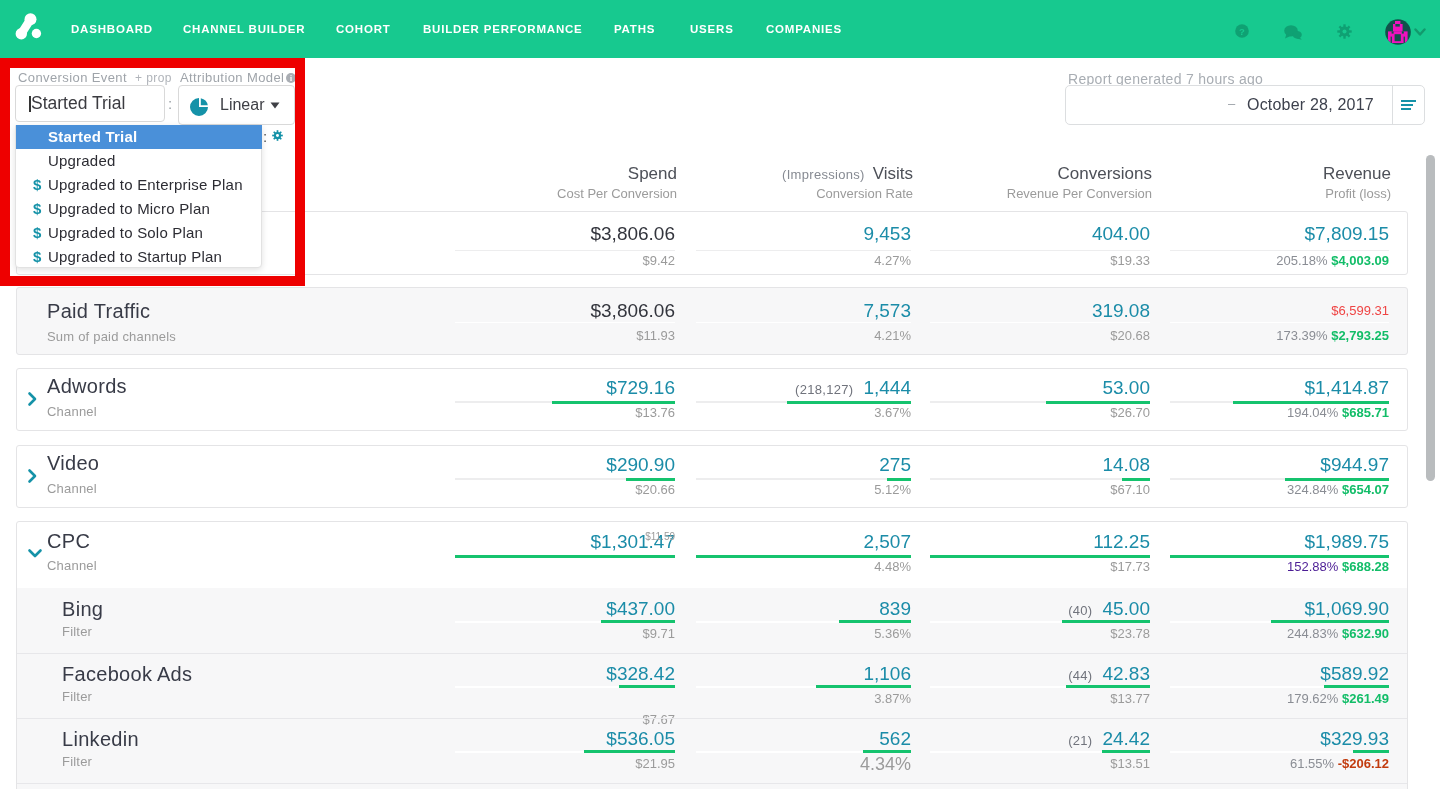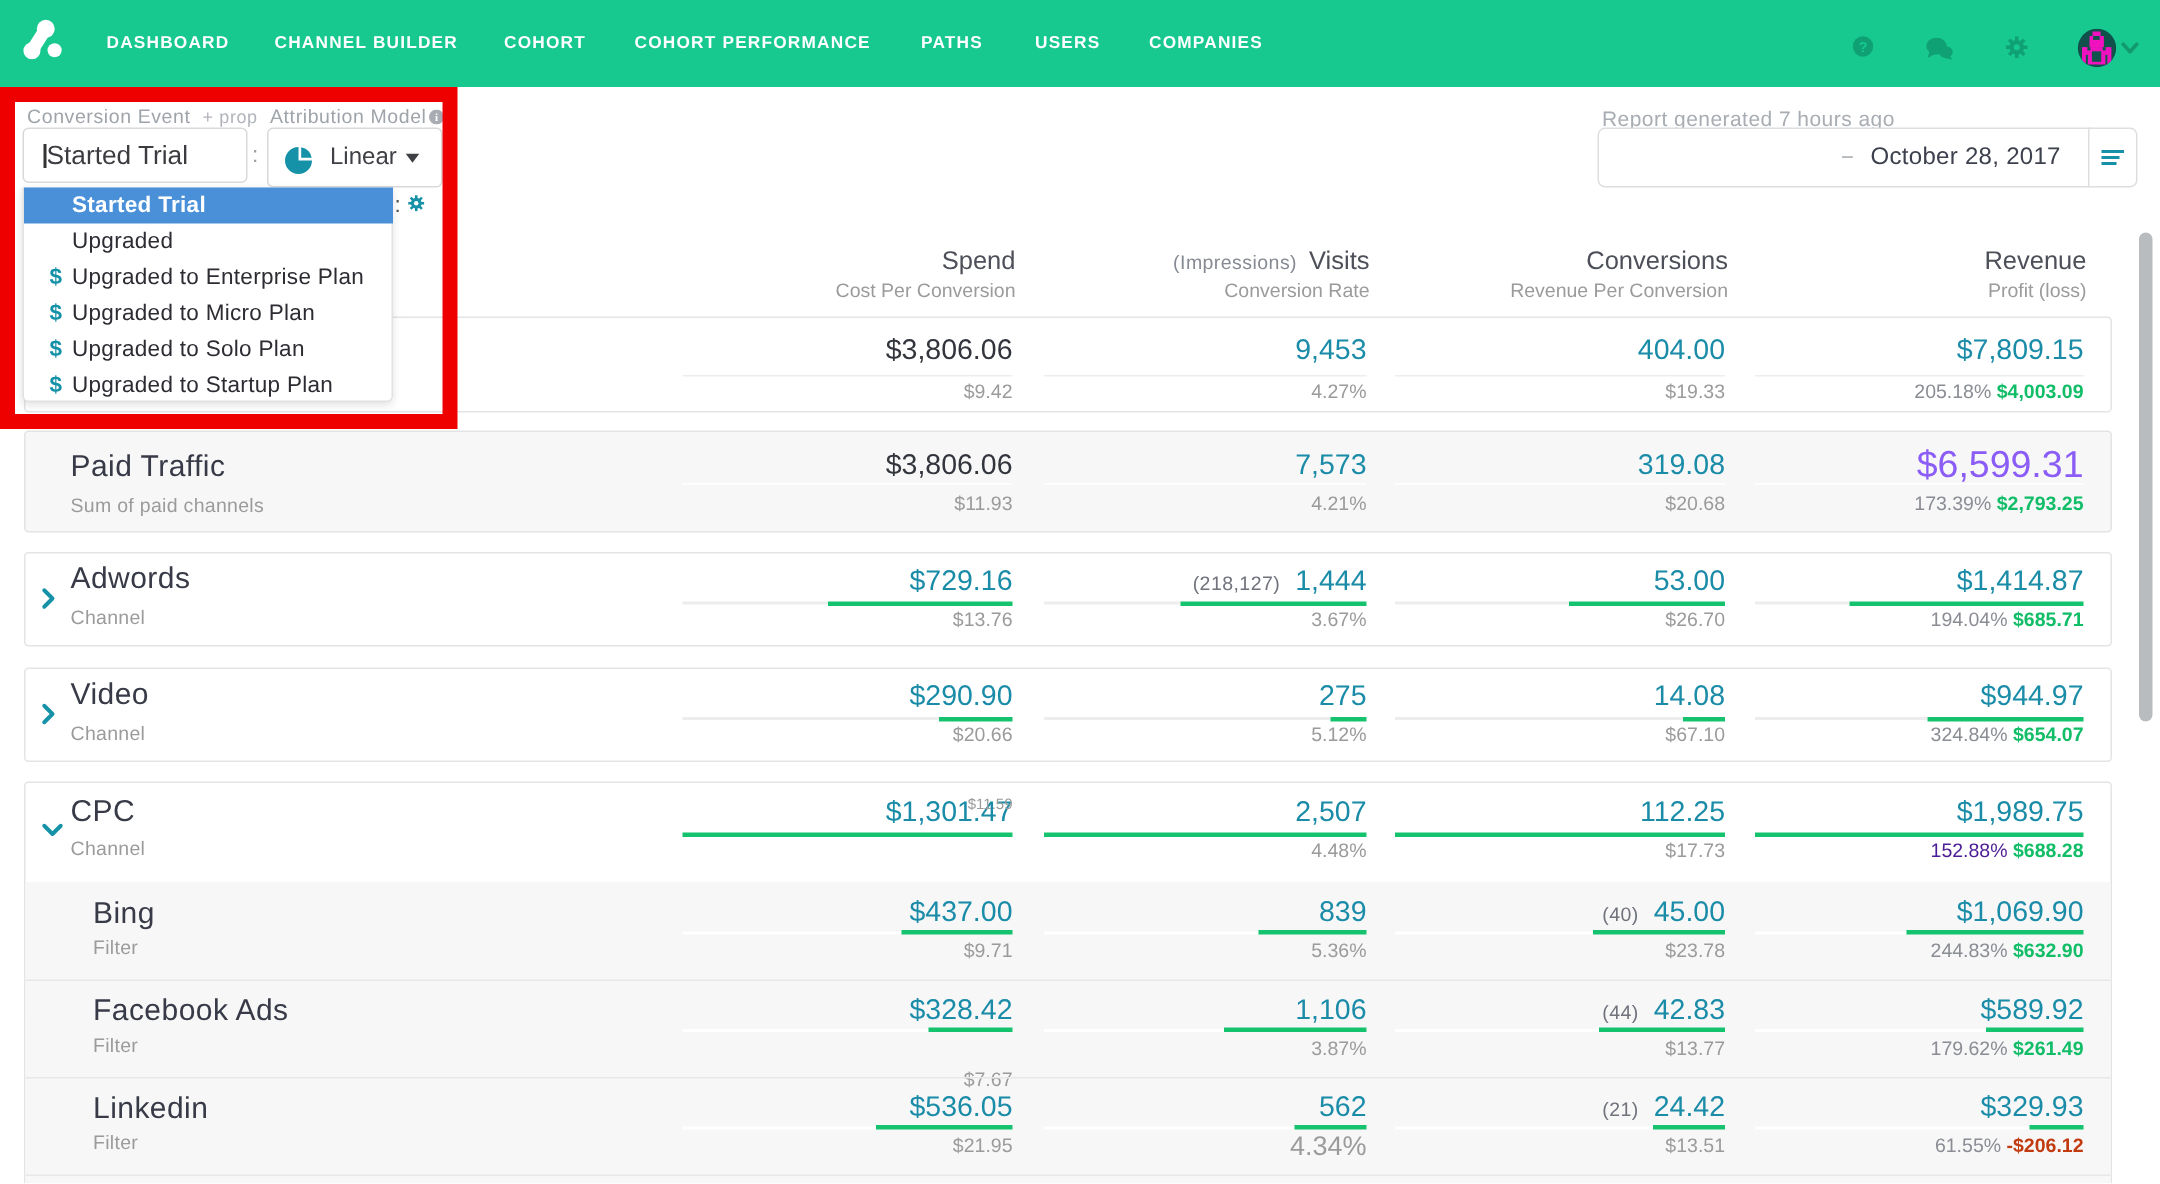--- a/index.html
+++ b/index.html
@@ -6,21 +6,21 @@
 <g fill="#fff">
         <line x1="18.5" y1="10.2" x2="9.3" y2="24.8" stroke="#fff" stroke-width="8.5" stroke-linecap="round"></line>
 <circle cx="18.5" cy="10.2" r="6"></circle>
         <circle cx="9.3" cy="24.8" r="5.7"></circle>
         <circle cx="24.4" cy="24.5" r="4.7"></circle>
       </g>
     </svg>
     <div class="abs" style="left:71px;top:22px;height:15px;line-height:15px;font-size:11.5px;font-weight:bold;letter-spacing:0.8px;color:#fff;">DASHBOARD</div>
     <div class="abs" style="left:183px;top:22px;height:15px;line-height:15px;font-size:11.5px;font-weight:bold;letter-spacing:0.8px;color:#fff;">CHANNEL BUILDER</div>
     <div class="abs" style="left:336px;top:22px;height:15px;line-height:15px;font-size:11.5px;font-weight:bold;letter-spacing:0.8px;color:#fff;">COHORT</div>
-    <div class="abs" style="left:423px;top:22px;height:15px;line-height:15px;font-size:11.5px;font-weight:bold;letter-spacing:0.8px;color:#fff;">COHORT PERFORMANCE</div>
+    <div class="abs" style="left:423px;top:22px;height:15px;line-height:15px;font-size:11.5px;font-weight:bold;letter-spacing:0.8px;color:#fff;">BUILDER PERFORMANCE</div>
     <div class="abs" style="left:614px;top:22px;height:15px;line-height:15px;font-size:11.5px;font-weight:bold;letter-spacing:0.8px;color:#fff;">PATHS</div>
     <div class="abs" style="left:690px;top:22px;height:15px;line-height:15px;font-size:11.5px;font-weight:bold;letter-spacing:0.8px;color:#fff;">USERS</div>
     <div class="abs" style="left:766px;top:22px;height:15px;line-height:15px;font-size:11.5px;font-weight:bold;letter-spacing:0.8px;color:#fff;">COMPANIES</div>
     <svg class="abs" style="left:1235px;top:24px;" width="14" height="14" viewBox="0 0 14 14">
       <circle cx="7" cy="7" r="6.8" fill="#0fa173"></circle>
       <text x="7" y="10.8" font-size="9.5" font-weight="bold" text-anchor="middle" fill="#17c98f" font-family="Liberation Sans">?</text>
     </svg>
     <svg class="abs" style="left:1284px;top:25px;" width="18" height="15" viewBox="0 0 18 15">
 <g fill="#0fa173">
         <ellipse cx="7" cy="5.8" rx="6.8" ry="5.6"></ellipse>
@@ -133,21 +133,21 @@
     <div class="abs" style="left:47px;top:329px;height:16px;line-height:16px;font-size:13px;color:#9b9b9b;letter-spacing:.2px;">Sum of paid channels</div>
     <div style="position:absolute;right:765px;top:299px;height:23px;line-height:23px;font-size:19px;font-weight:500;color:#33353d;white-space:nowrap;">$3,806.06</div>
     <div style="position:absolute;left:455px;top:322px;width:220px;height:1px;background:#ffffff;"></div>
     <div style="position:absolute;right:765px;top:328px;height:16px;line-height:16px;font-size:13px;white-space:nowrap;"><span style="color:#9b9b9b;">$11.93</span></div>
     <div style="position:absolute;right:529px;top:299px;height:23px;line-height:23px;font-size:19px;font-weight:500;color:#1b8ca8;white-space:nowrap;">7,573</div>
     <div style="position:absolute;left:696px;top:322px;width:215px;height:1px;background:#ffffff;"></div>
     <div style="position:absolute;right:529px;top:328px;height:16px;line-height:16px;font-size:13px;white-space:nowrap;"><span style="color:#9b9b9b;">4.21%</span></div>
     <div style="position:absolute;right:290px;top:299px;height:23px;line-height:23px;font-size:19px;font-weight:500;color:#1b8ca8;white-space:nowrap;">319.08</div>
     <div style="position:absolute;left:930px;top:322px;width:220px;height:1px;background:#ffffff;"></div>
     <div style="position:absolute;right:290px;top:328px;height:16px;line-height:16px;font-size:13px;white-space:nowrap;"><span style="color:#9b9b9b;">$20.68</span></div>
-    <div style="position:absolute;right:51px;top:299px;height:23px;line-height:23px;font-size:25px;font-weight:500;color:#8b5cf6;white-space:nowrap;text-align:right;">$6,599.31</div>
+    <div style="position:absolute;right:51px;top:299px;height:23px;line-height:23px;font-size:13px;font-weight:500;color:#ef4444;white-space:nowrap;text-align:right;">$6,599.31</div>
     <div style="position:absolute;left:1170px;top:322px;width:219px;height:1px;background:#ffffff;"></div>
     <div style="position:absolute;right:51px;top:328px;height:16px;line-height:16px;font-size:13px;white-space:nowrap;"><span style="color:#8a8d94;">173.39%</span> <span style="color:#12bd68;font-weight:bold;">$2,793.25</span></div>
     <div class="abs" style="left:16px;top:368px;width:1392px;height:63px;background:#fff;border:1px solid #e4e4e6;border-radius:3px;"></div>
     <svg style="position:absolute;left:27px;top:391px;" width="10" height="16" viewBox="0 0 10 16">
       <polyline points="2.5,2.5 8,8 2.5,13.5" fill="none" stroke="#1592a8" stroke-width="2.6" stroke-linecap="round" stroke-linejoin="round"></polyline>
     </svg>
     <div class="abs" style="left:47px;top:374px;height:24px;line-height:24px;font-size:20px;color:#383b47;letter-spacing:.3px;">Adwords</div>
     <div class="abs" style="left:47px;top:404px;height:16px;line-height:16px;font-size:13px;color:#9b9b9b;letter-spacing:.2px;">Channel</div>
     <div style="position:absolute;right:765px;top:376px;height:23px;line-height:23px;font-size:19px;font-weight:500;color:#1b8ca8;white-space:nowrap;">$729.16</div>
     <div style="position:absolute;left:455px;top:401px;width:97px;height:2px;background:#ededee;"></div>

